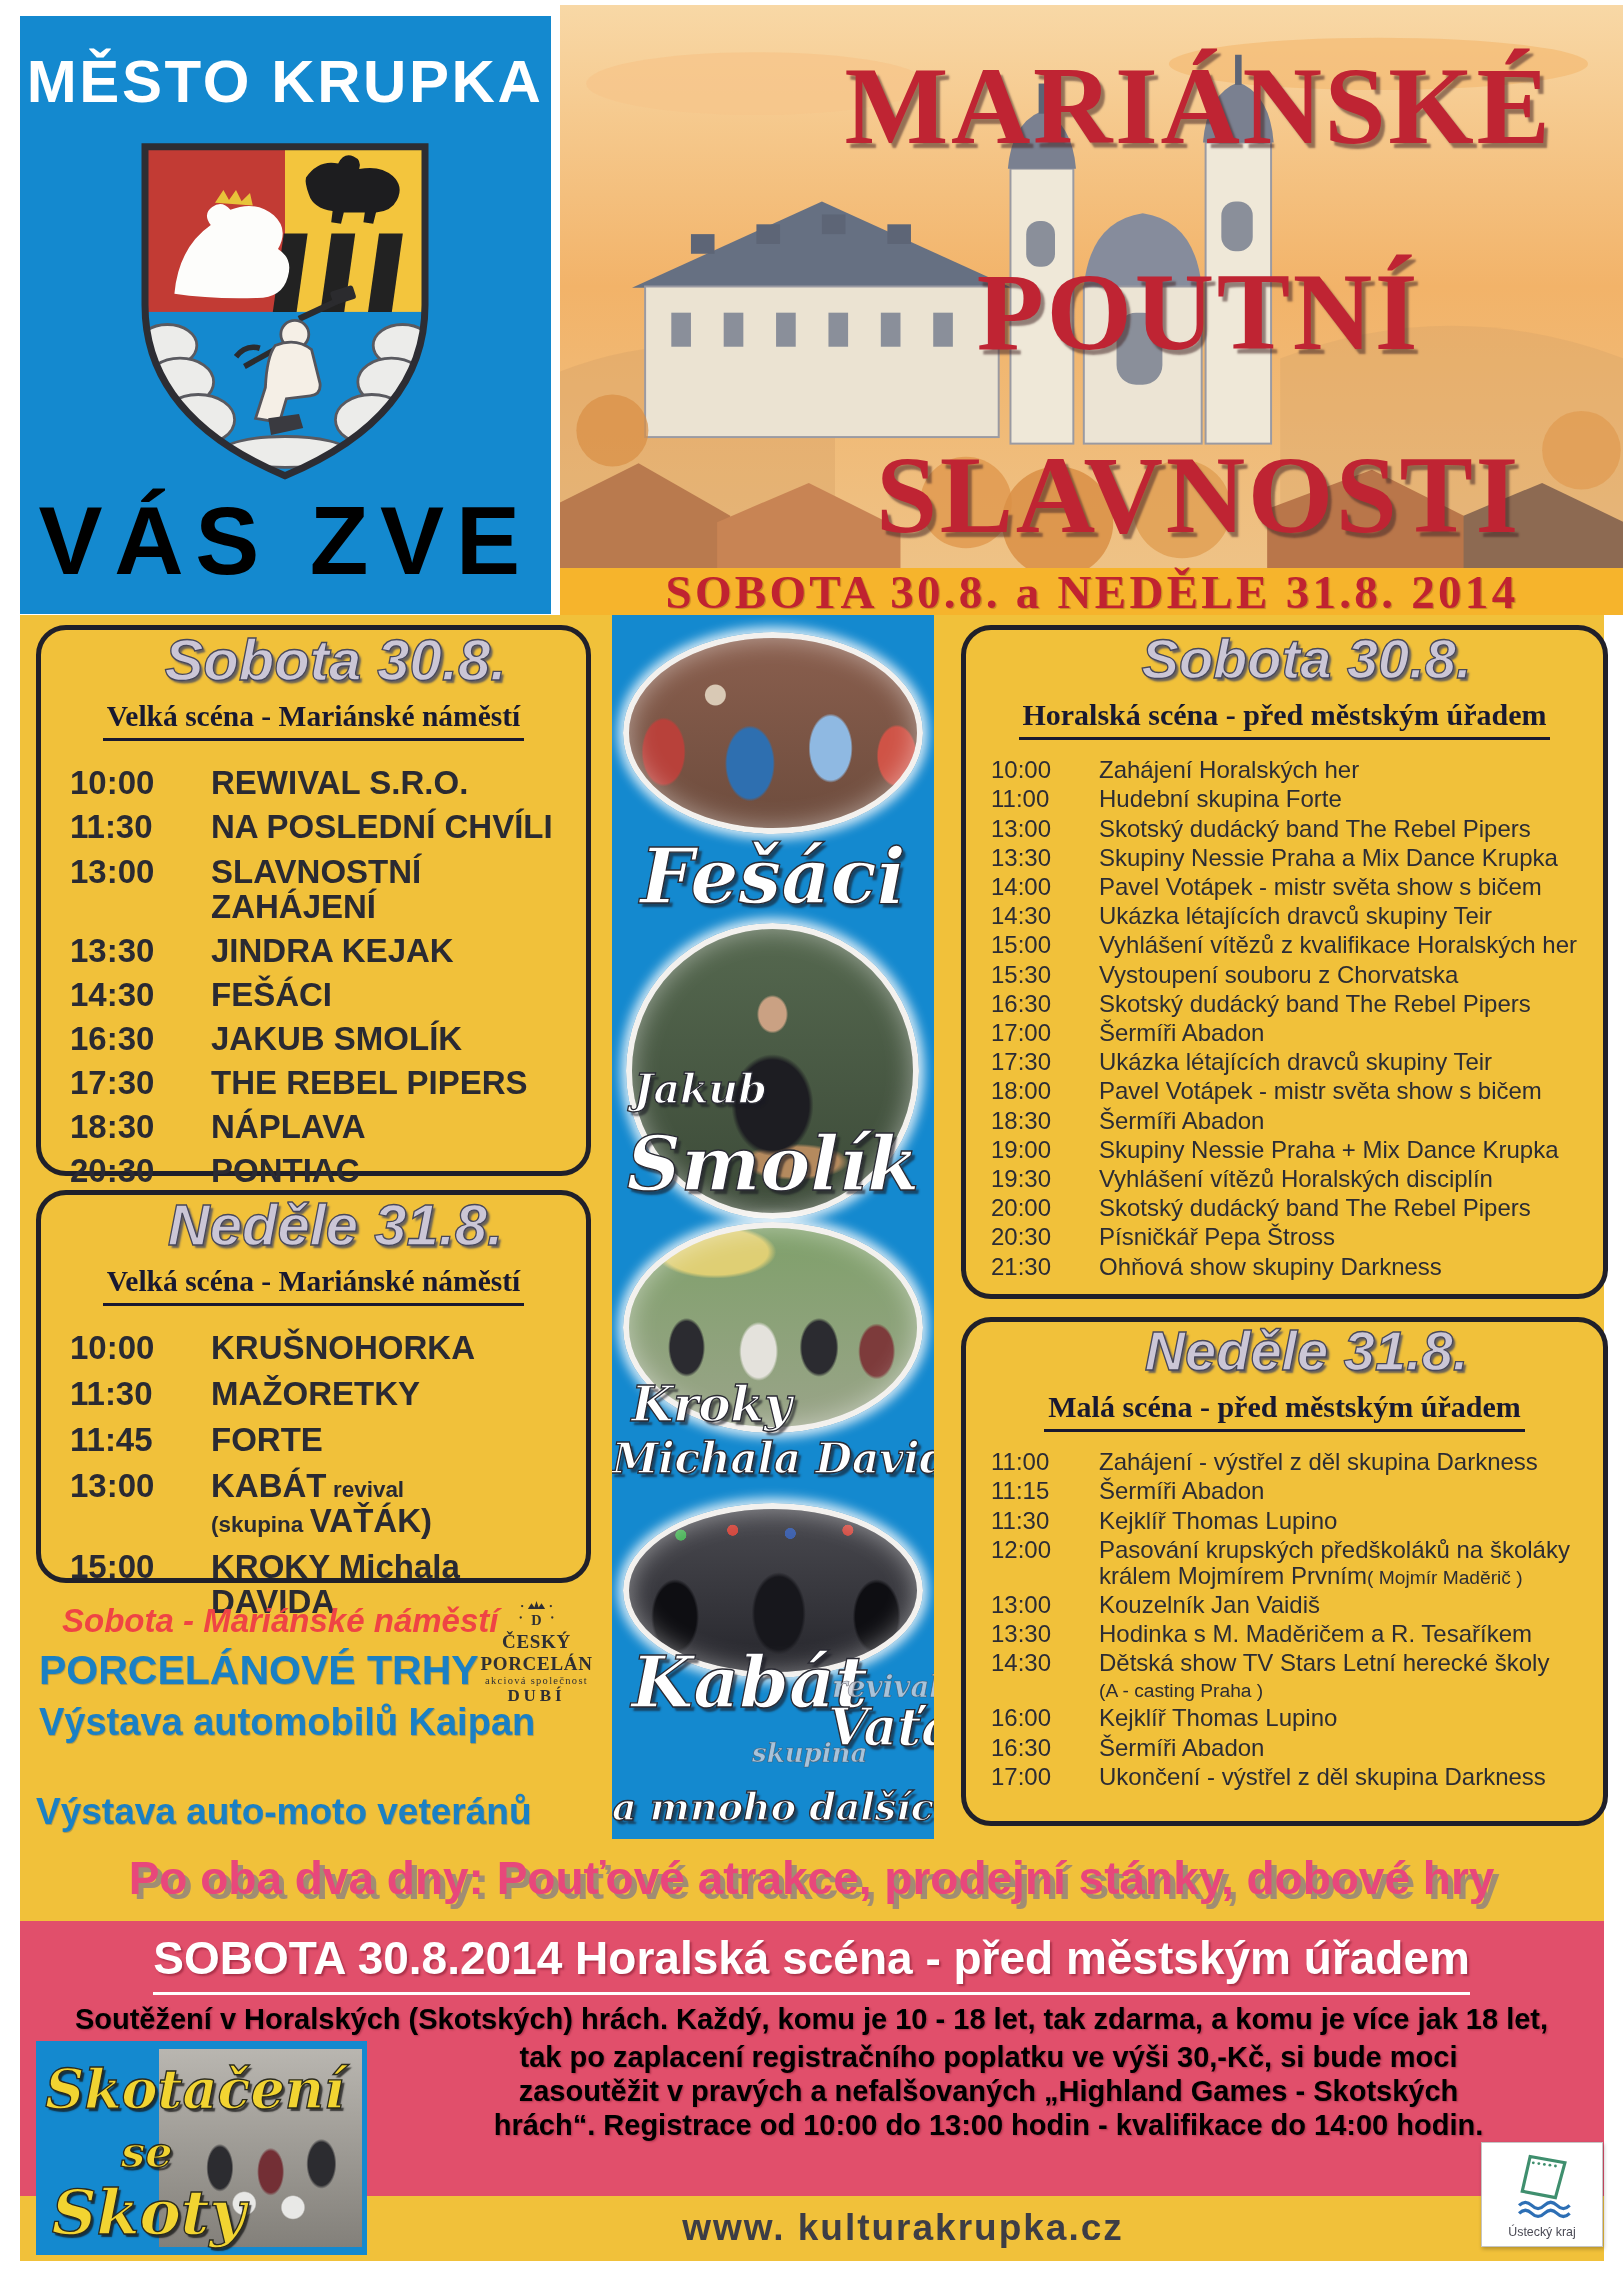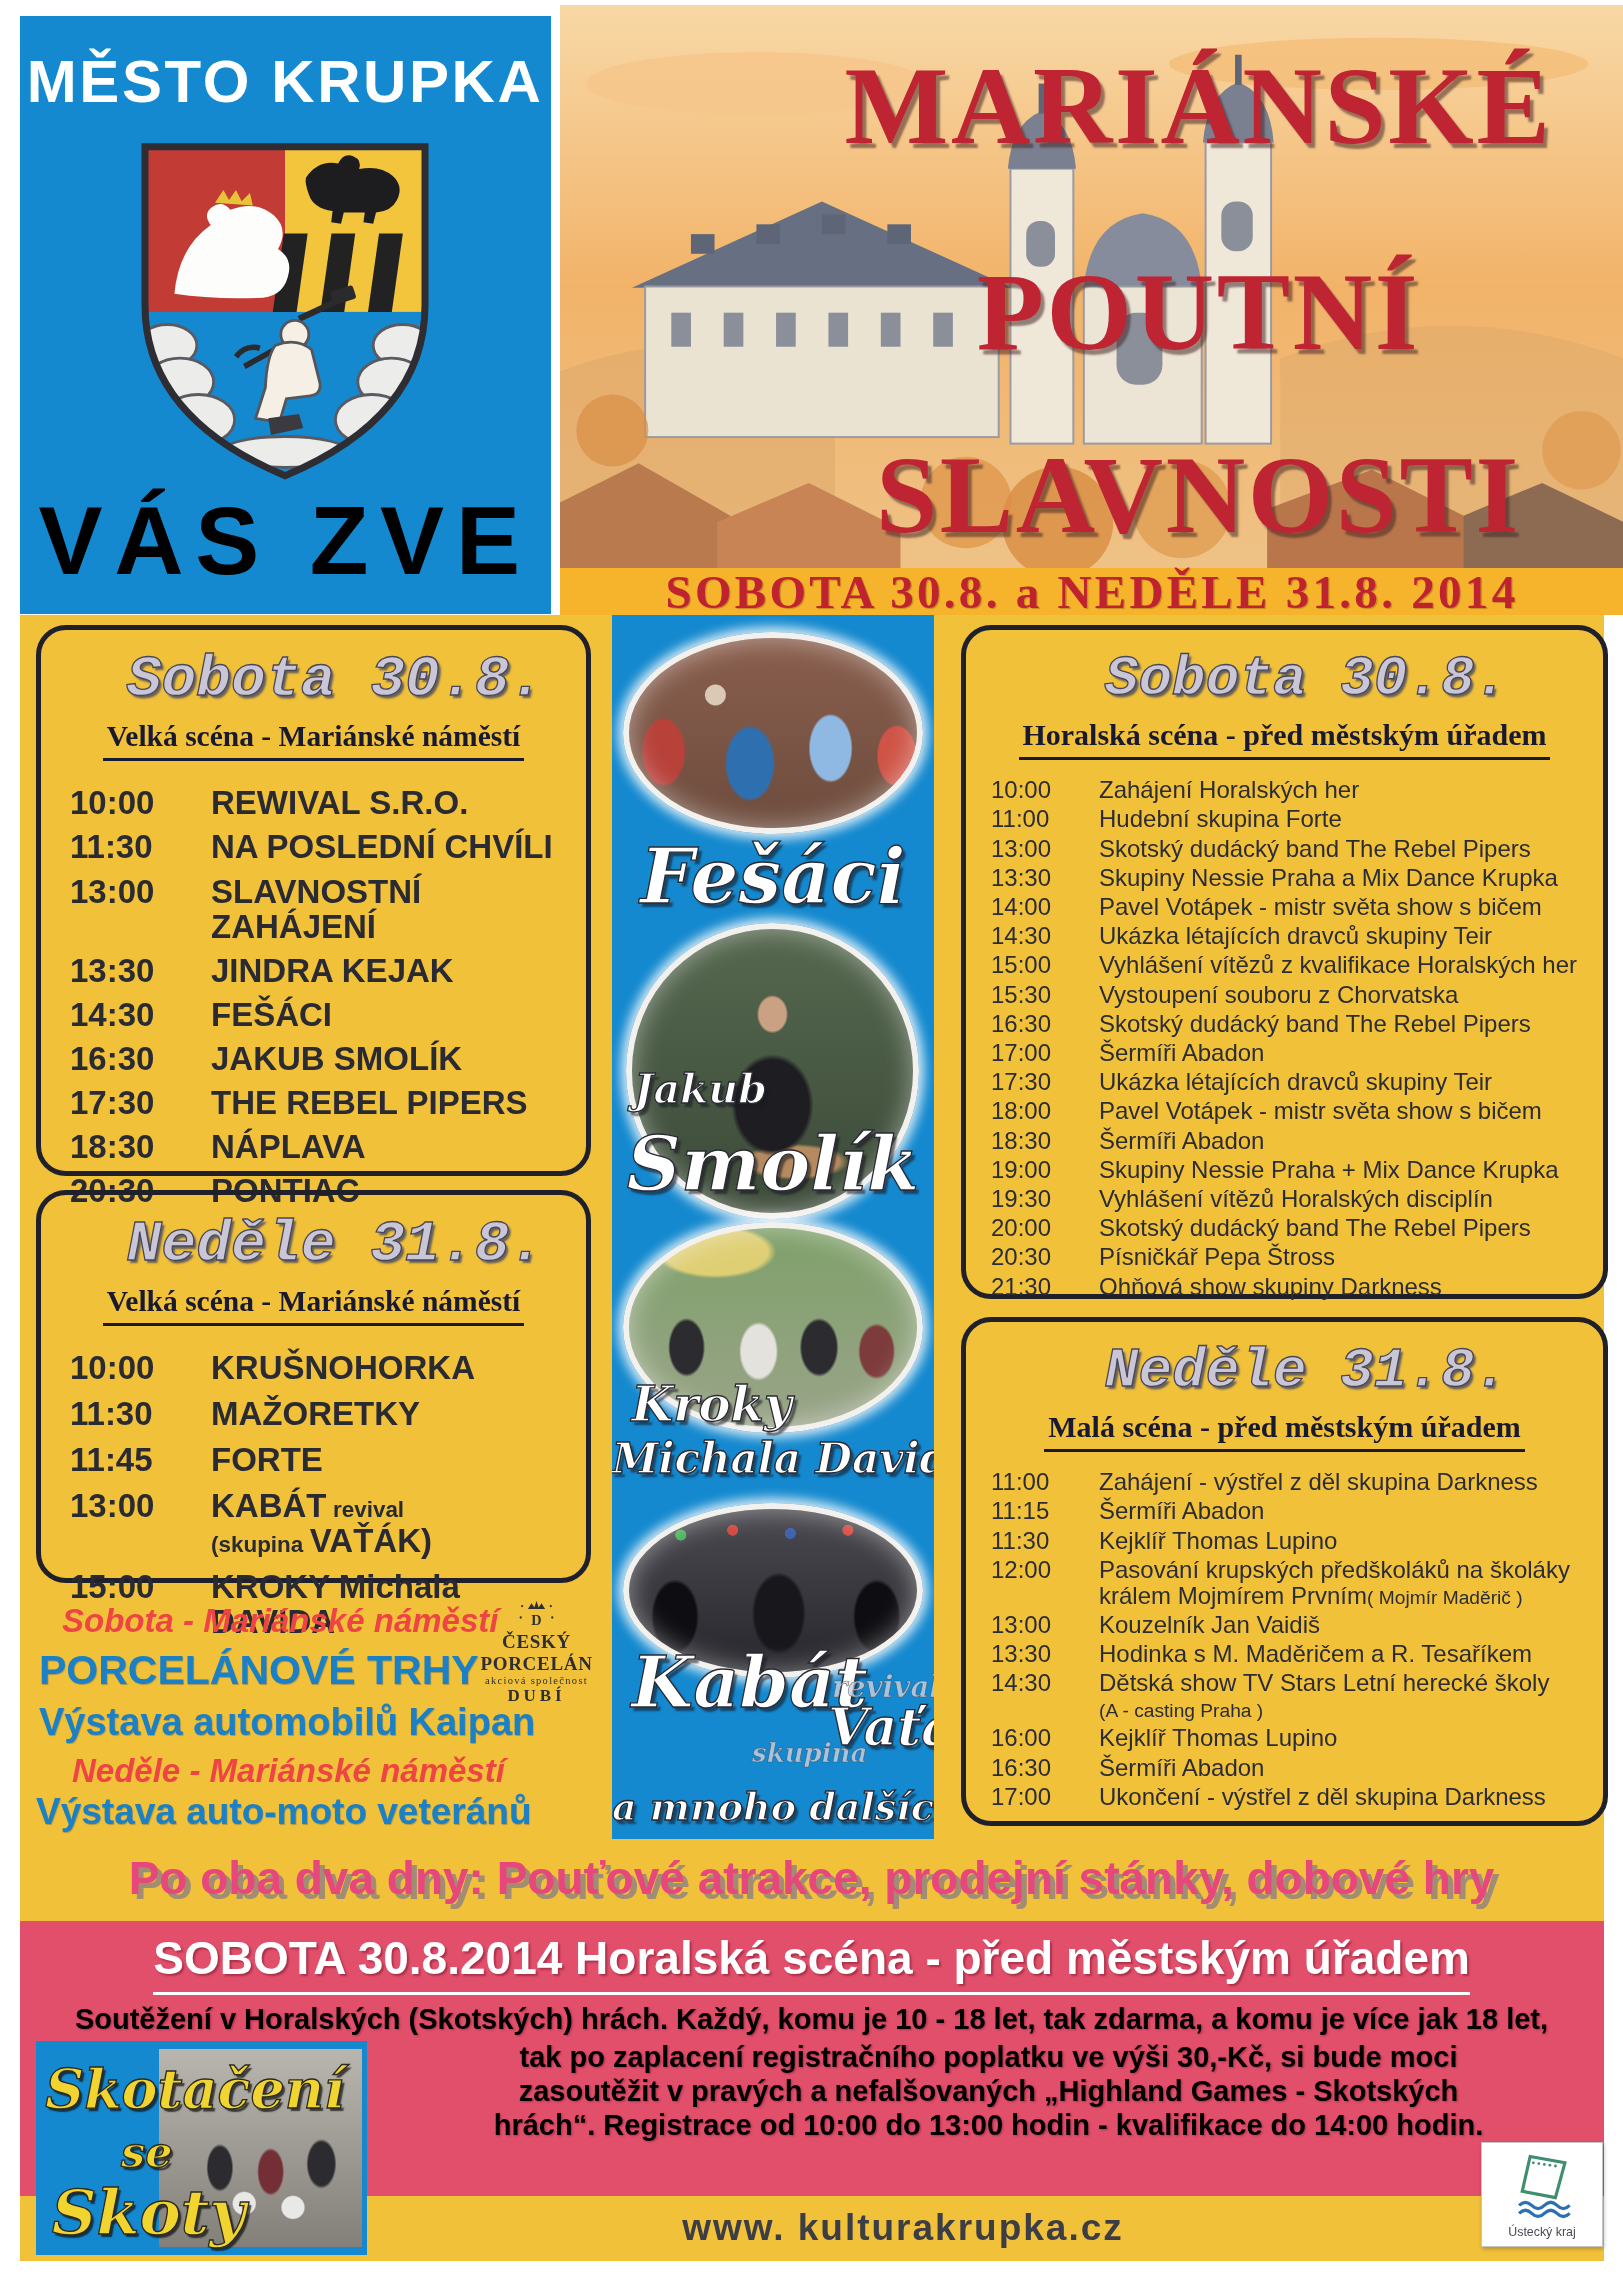--- a/index.html
+++ b/index.html
@@ -32,21 +32,21 @@
   .band-pink { position:absolute; left:19.6px; top:1921px; width:1584px; height:275px;  background:#e14f6b; }
   .band-yel2 { position:absolute; left:19.6px; top:2196px; width:1584px; height:65px;  background:#f1c13a; }
 
   
   .sched { position:absolute; border:5.2px solid #20202a; border-radius:30px; }
   .sched-l1 { left:36px;  top:625px;  width:555px; height:551px; }
   .sched-l2 { left:36px;  top:1190px; width:555px; height:393px; }
   .sched-r1 { left:961px; top:625px;  width:647px; height:674px; }
   .sched-r2 { left:961px; top:1317px; width:647px; height:509px; }
 
-  .day { margin-top:20px; text-align:center; font-family:Liberation Mono, monospace; font-style:italic; font-weight:bold;
+  .day { margin-top:0; text-align:center; font-family:Liberation Sans, sans-serif; font-style:italic; font-weight:bold;
     color:#cbc6d6; -webkit-text-stroke:1.3px #47475a; text-shadow:2.6px 2.6px 2px rgba(80,80,95,.85);padding-left:44px; }
   .sched-l1 .day, .sched-l2 .day { font-size:58px; line-height:1.05; }
   .sched-r1 .day, .sched-r2 .day { font-size:56px; line-height:1.05; }
 
   .stage { margin:9.2px auto 0; width:max-content; max-width:95%; text-align:center;
     font-family:"Liberation Serif", serif; font-weight:bold; color:#191930;
     border-bottom:3.3px solid #191930; padding:0 3.9px 5.2px; }
   .sched-l1 .stage, .sched-l2 .stage { font-size:29.5px; }
   .sched-r1 .stage, .sched-r2 .stage { font-size:30px; }
 
@@ -379,21 +379,20 @@
       <circle cx="10" cy="14" r="1.6" fill="#2f2f33"></circle>
         <circle cx="50" cy="14" r="1.6" fill="#2f2f33"></circle>
       <circle cx="8" cy="30" r="1.6" fill="#2f2f33"></circle>
         <circle cx="52" cy="30" r="1.6" fill="#2f2f33"></circle>
     </svg>
     <div class="pl1">ČESKÝ PORCELÁN</div>
     <div class="pl2">akciová společnost</div>
     <div class="pl3">DUBÍ</div>
   </div>
   <div class="xblue kaipan">Výstava automobilů Kaipan</div>
-  <div class="xlbl lbl-sun">Neděle - Mariánské náměstí</div>
   <div class="xblue vets">Výstava auto-moto veteránů</div>
 
   <section class="middle">
     <div class="oval o1"></div>
     <div class="script lab-fesaci">Fešáci</div>
     <div class="oval o2"></div>
     <div class="script lab-jakub">Jakub</div>
     <div class="script lab-smolik">Smolík</div>
     <div class="oval o3"></div>
     <div class="script lab-kroky">Kroky</div>

